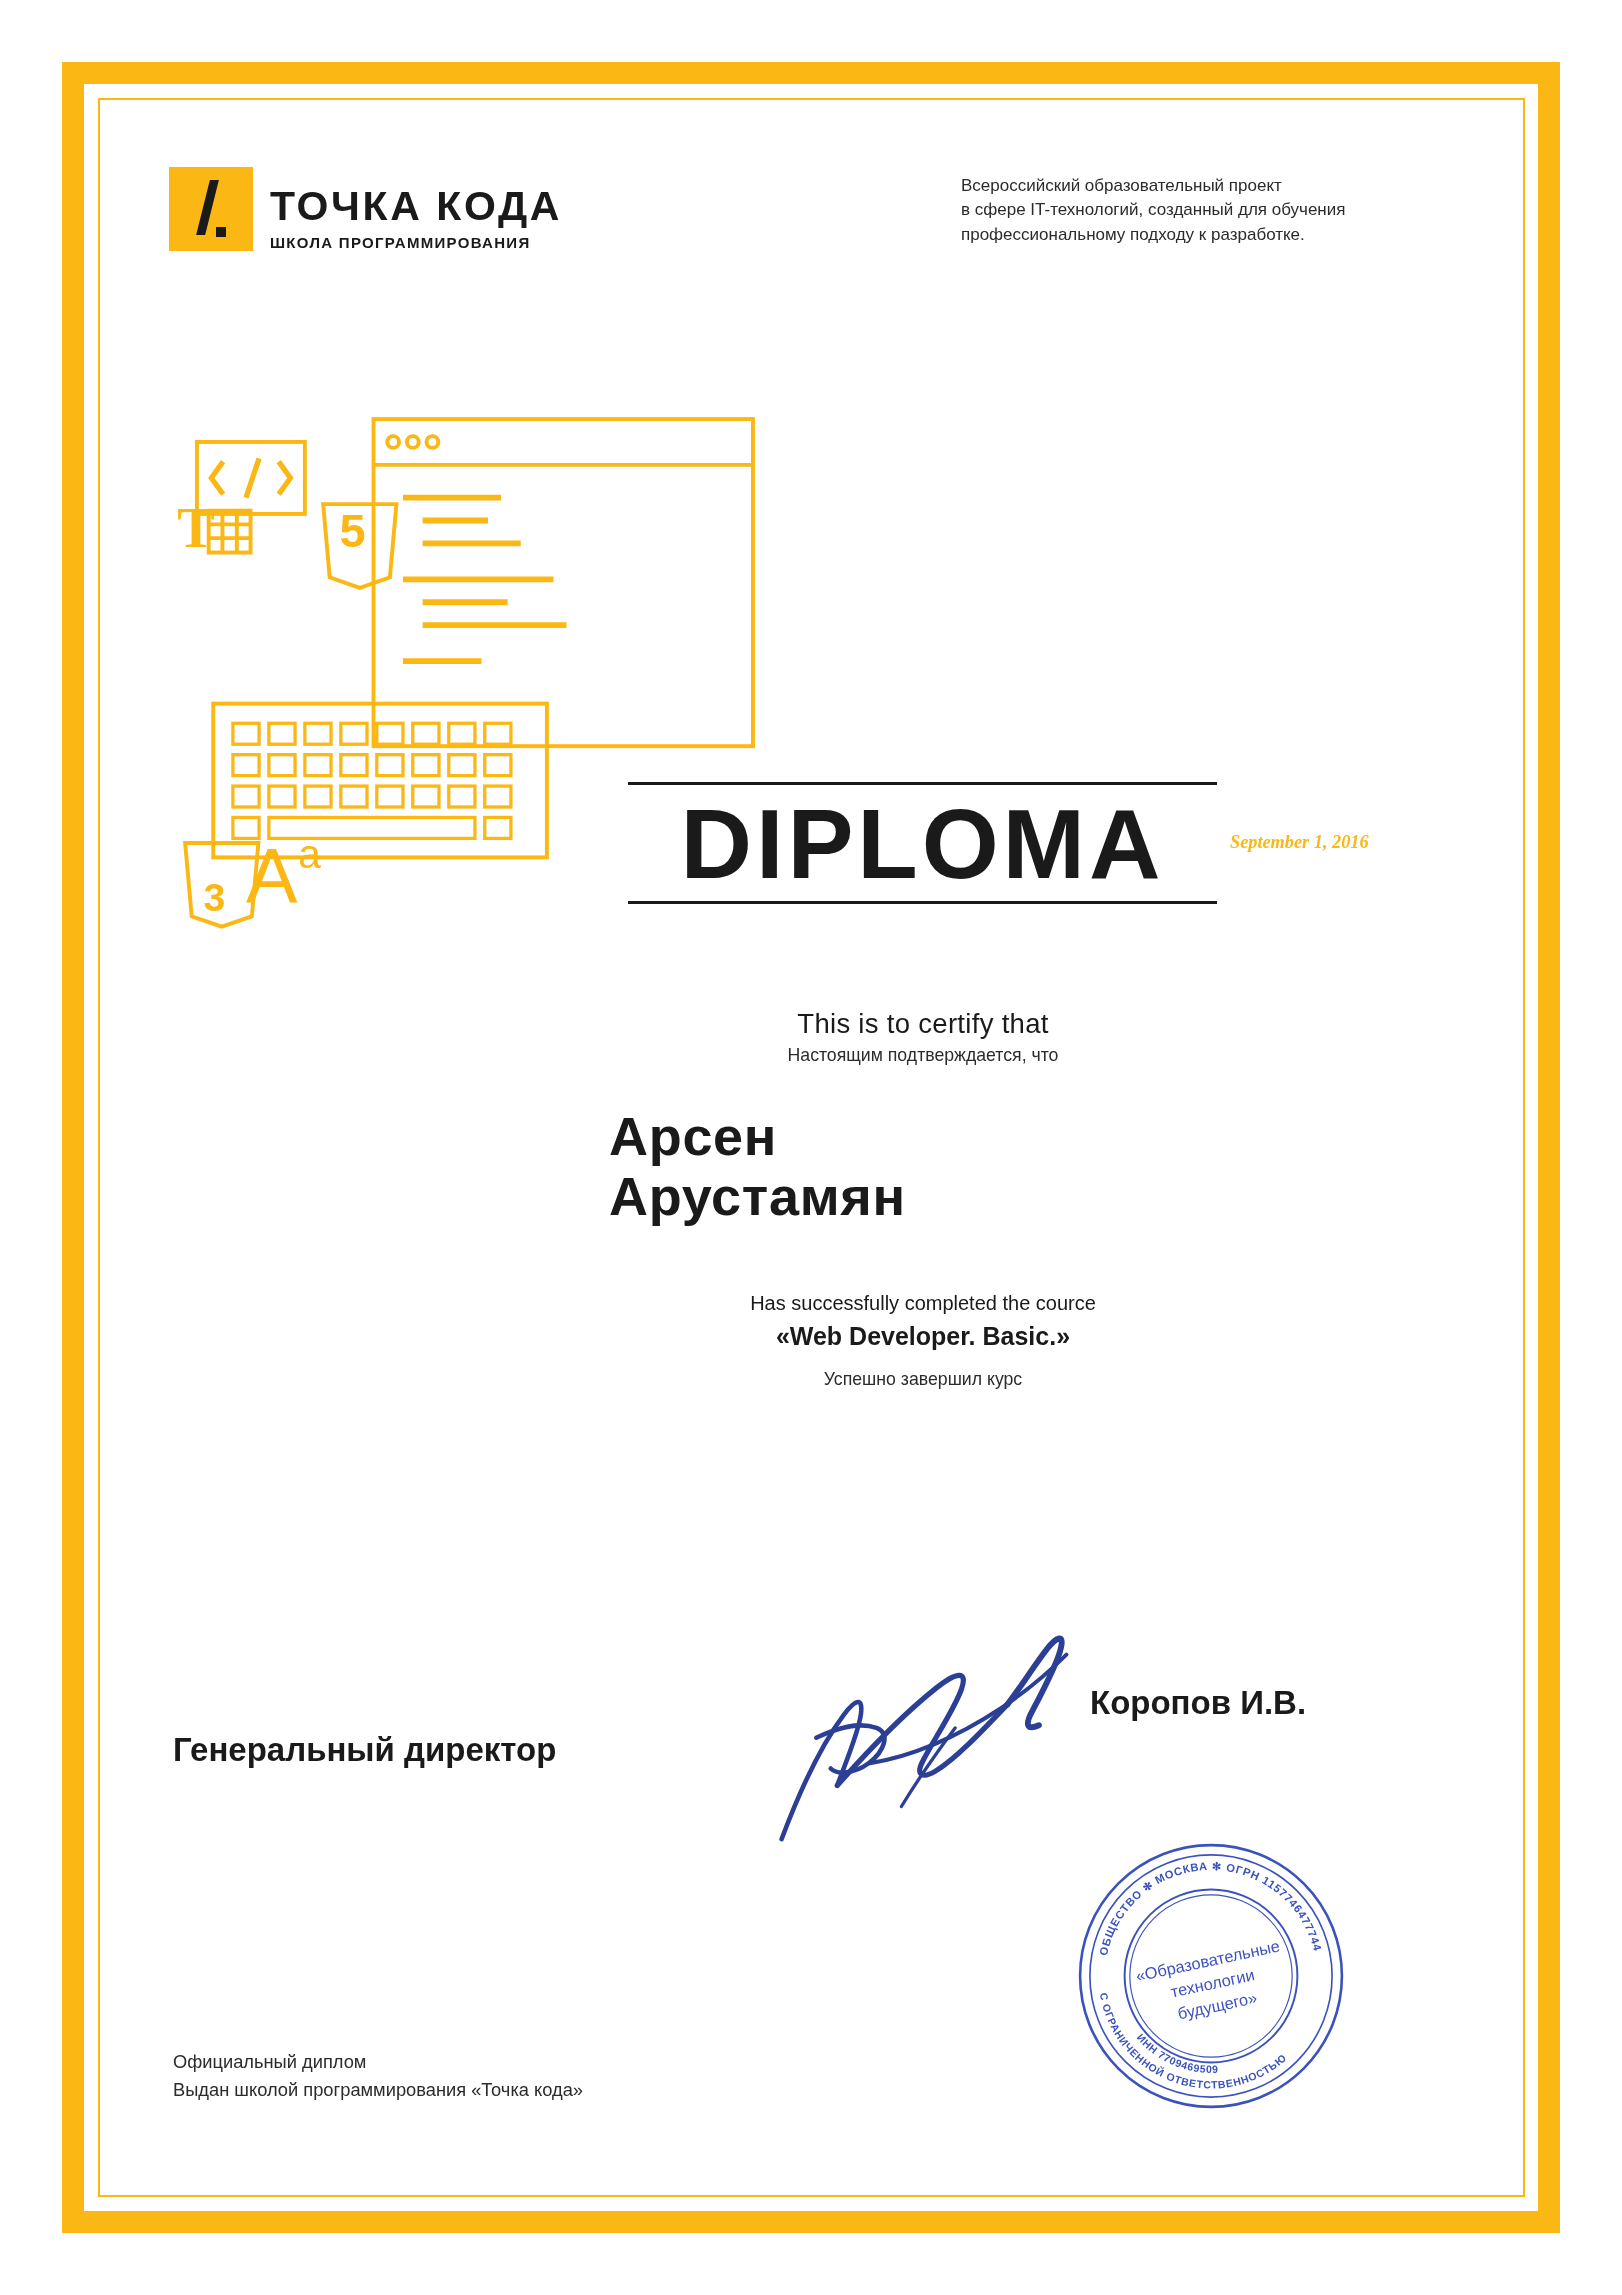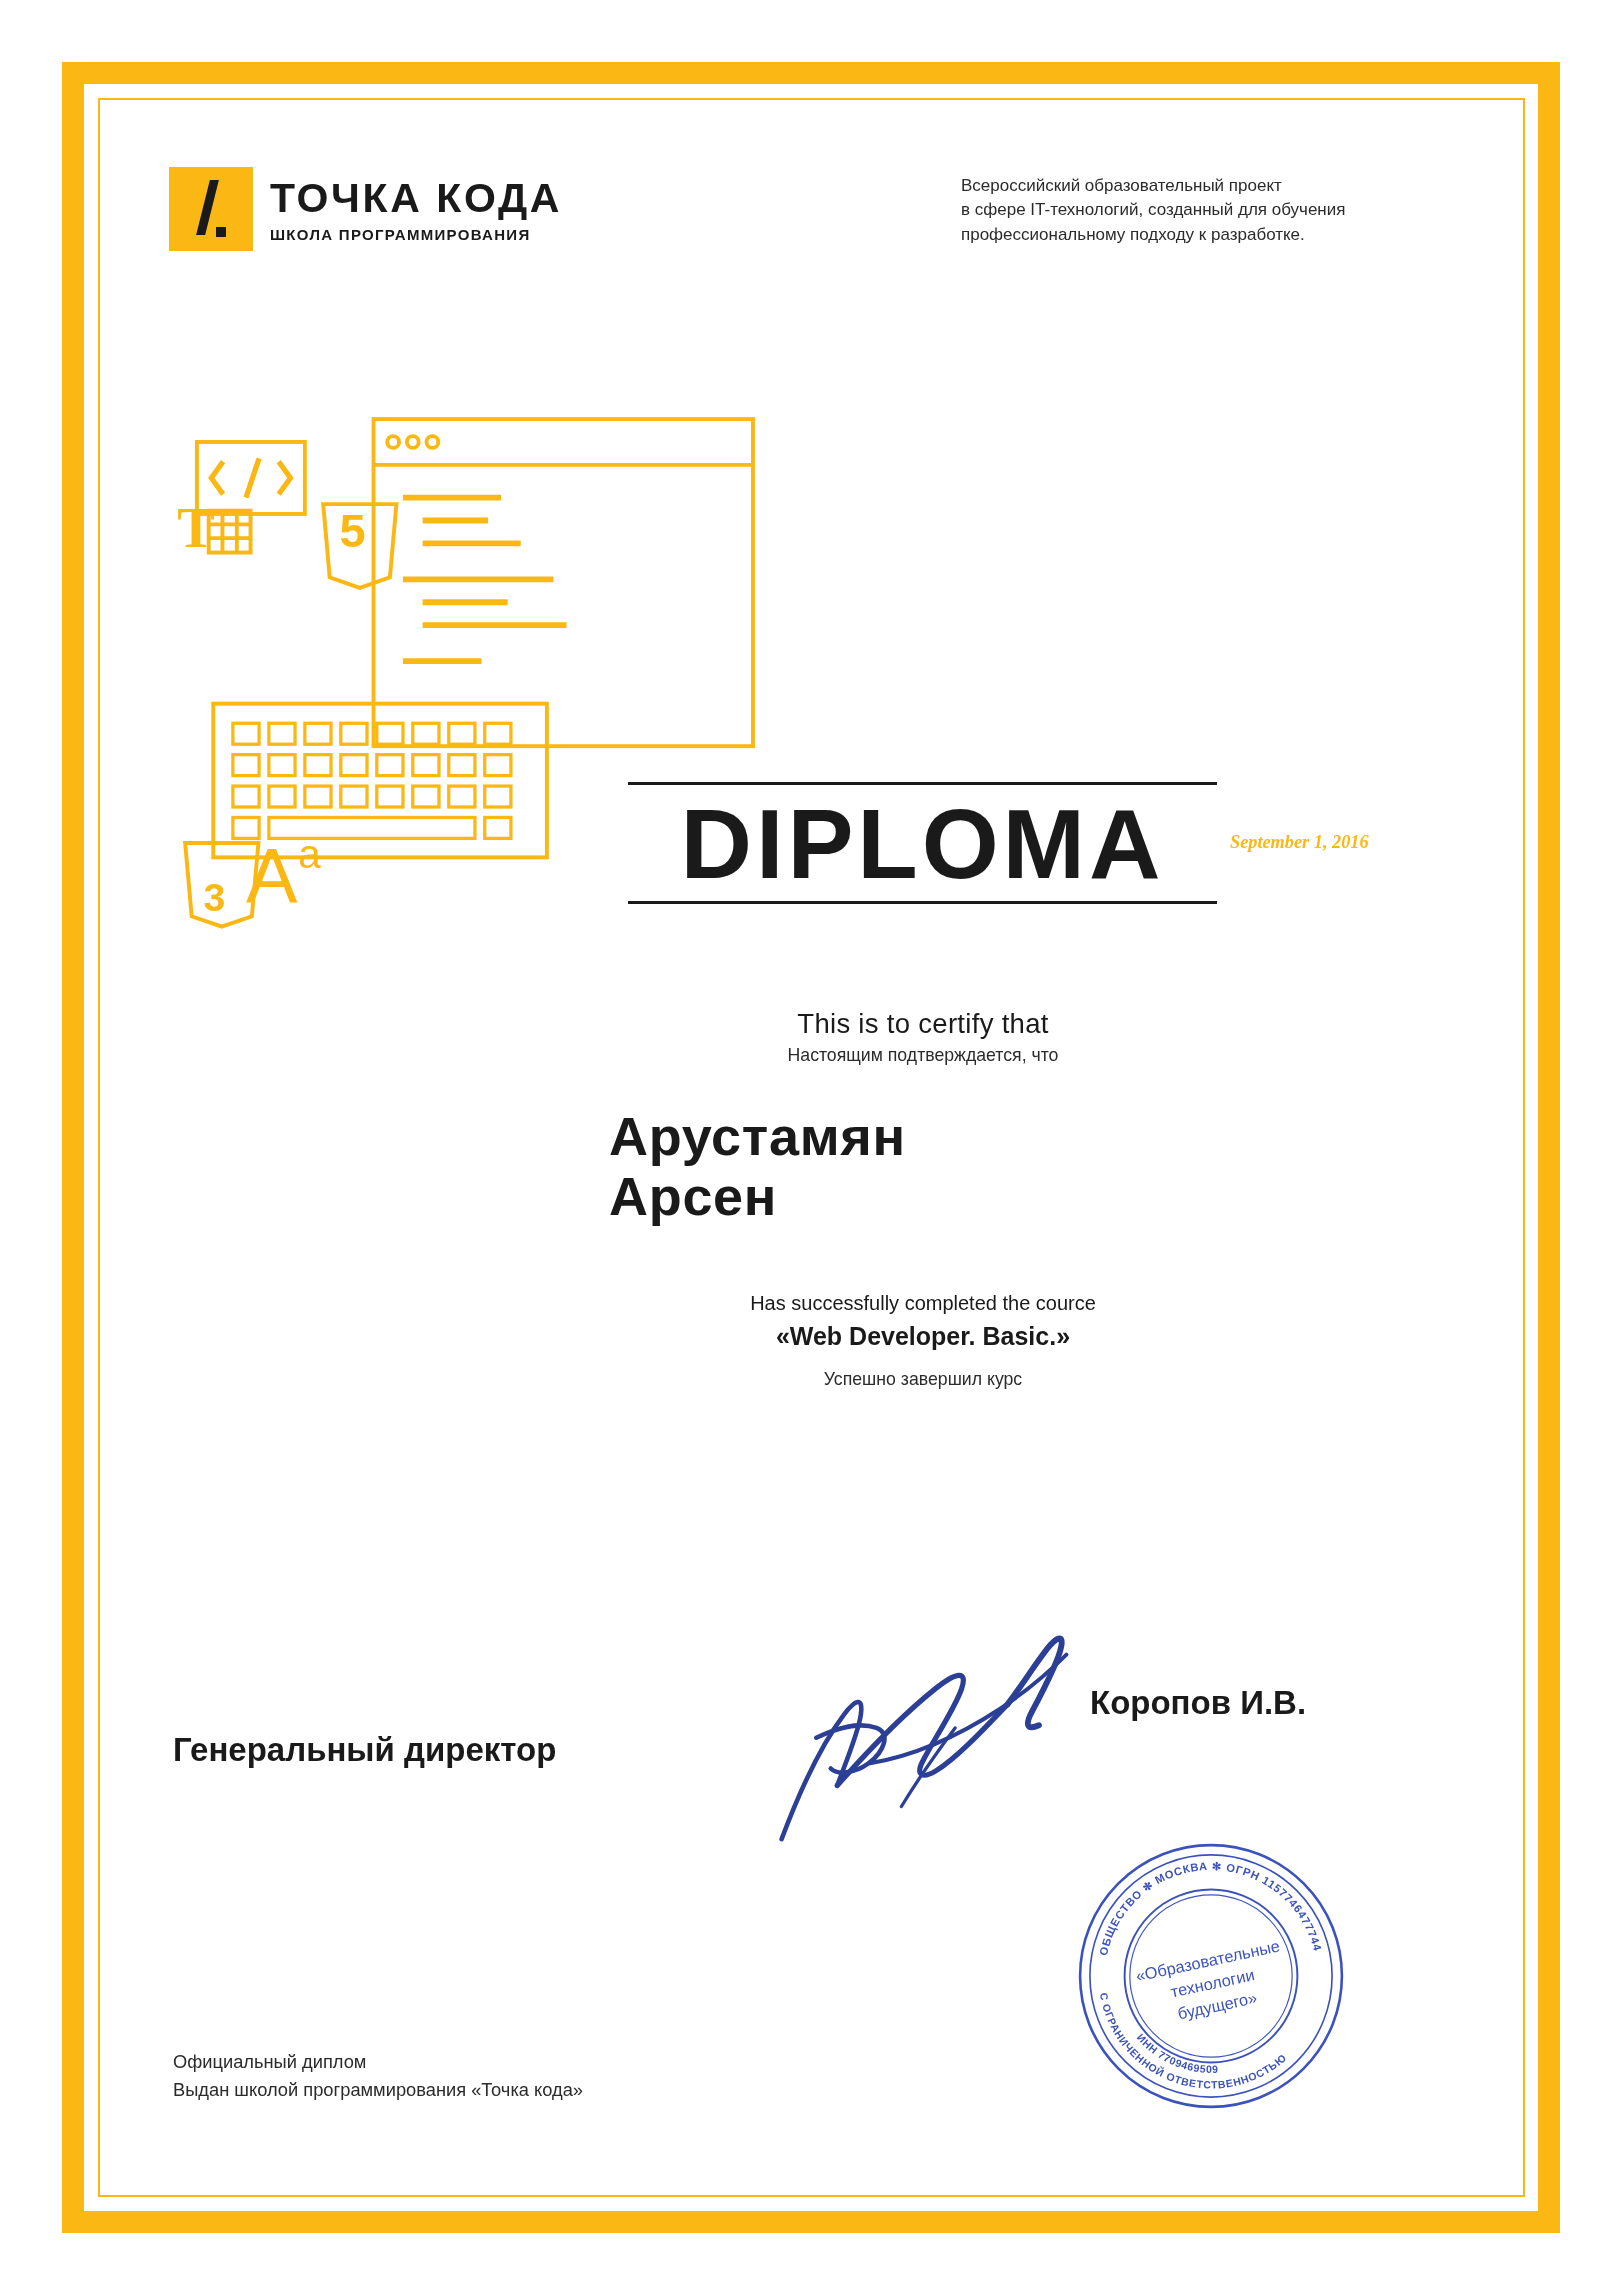--- a/index.html
+++ b/index.html
@@ -48,21 +48,21 @@
     left: 169px;
     top: 167px;
     width: 1283px;
     height: 118px;
   }
   .logo-block {
     position: absolute;
     left: 0;
     top: 0;
     display: flex;
-    align-items: flex-start;
+    align-items: flex-end;
   }
   .logo-mark {
     width: 84px;
     height: 84px;
     background: #fbb713;
     position: relative;
     box-sizing: border-box;
     flex: 0 0 auto;
   }
   .logo-mark .slash {
@@ -371,22 +371,22 @@
     <div class="dip-rule"></div>
     <div class="dip-date">September 1, 2016</div>
   </div>
 
   <div class="certify">
     <div class="certify-en">This is to certify that</div>
     <div class="certify-ru">Настоящим подтверждается, что</div>
   </div>
 
   <div class="recipient">
+    <div>Арсен</div>
     <div>Арустамян</div>
-    <div>Арсен</div>
   </div>
 
   <div class="course">
     <div class="course-en">Has successfully completed the cource</div>
     <div class="course-en-title">«Web Developer. Basic.»</div>
     <div class="course-ru">
       <div>Успешно завершил курс</div>
     </div>
   </div>
 

